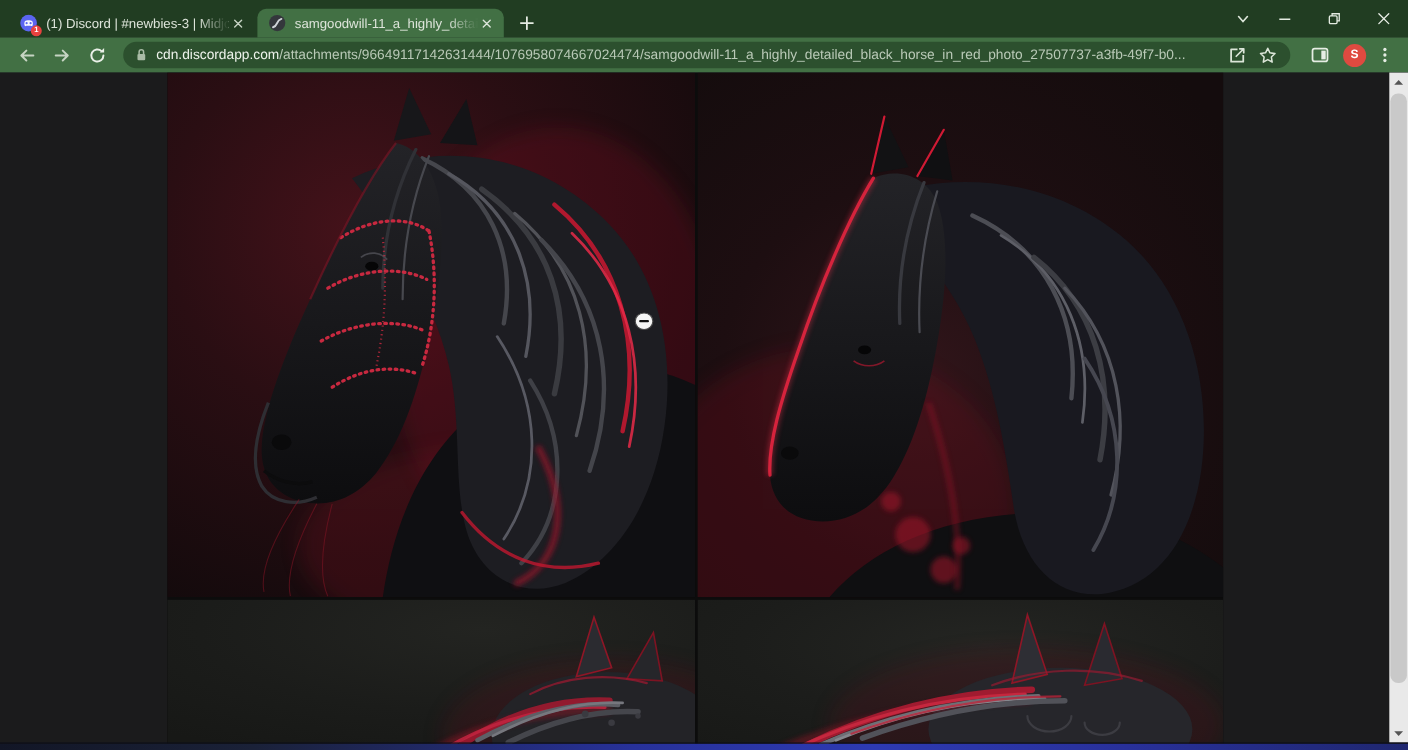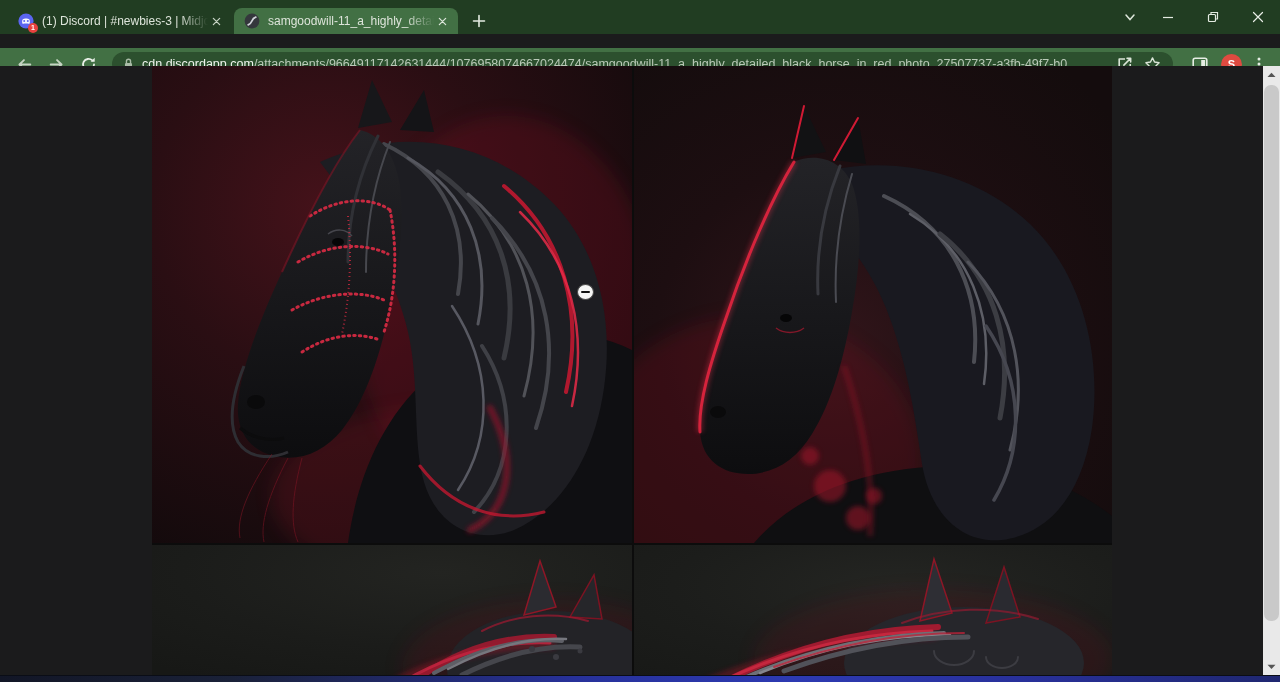--- a/index.html
+++ b/index.html
@@ -33,21 +33,21 @@
   .tab-close{width:16px;height:16px;border-radius:50%;display:flex;align-items:center;
        justify-content:center;flex:0 0 16px;cursor:pointer;}
   .newtab-btn{position:absolute;left:466px;top:9px;width:26px;height:24px;border-radius:6px;
        display:flex;align-items:center;justify-content:center;cursor:pointer;}
   .tabsearch-btn{position:absolute;left:1118px;top:9px;width:24px;height:16px;
        display:flex;align-items:center;justify-content:center;cursor:pointer;}
   .win-controls{position:absolute;right:0;top:0;height:34px;display:flex;}
   .win-btn{width:45px;height:34px;display:flex;align-items:center;justify-content:center;cursor:pointer;}
 
   
-  .toolbar{position:absolute;left:0;top:48px;width:1280px;height:32px;background:var(--chrome);
+  .toolbar{position:absolute;left:0;top:34px;width:1280px;height:32px;background:var(--chrome);
        display:flex;align-items:center;padding:0 8px;}
   .nav-btn{width:28px;height:28px;margin:0 2px;border-radius:50%;display:flex;
        align-items:center;justify-content:center;cursor:pointer;flex:0 0 28px;}
   .omnibox{flex:1;height:24px;margin:0 10px 0 8px;background:var(--pill);border-radius:13px;
        display:flex;align-items:center;padding:0 10px;min-width:0;cursor:text;}
   .omnibox .url{flex:1;min-width:0;overflow:hidden;white-space:nowrap;font-size:12.5px;margin-left:7px;}
   .url .domain{color:#eef3ec;}
   .url .path{color:#b9c9b7;}
   .pill-icon{width:22px;height:22px;display:flex;align-items:center;justify-content:center;
        flex:0 0 22px;margin-left:6px;cursor:pointer;}

